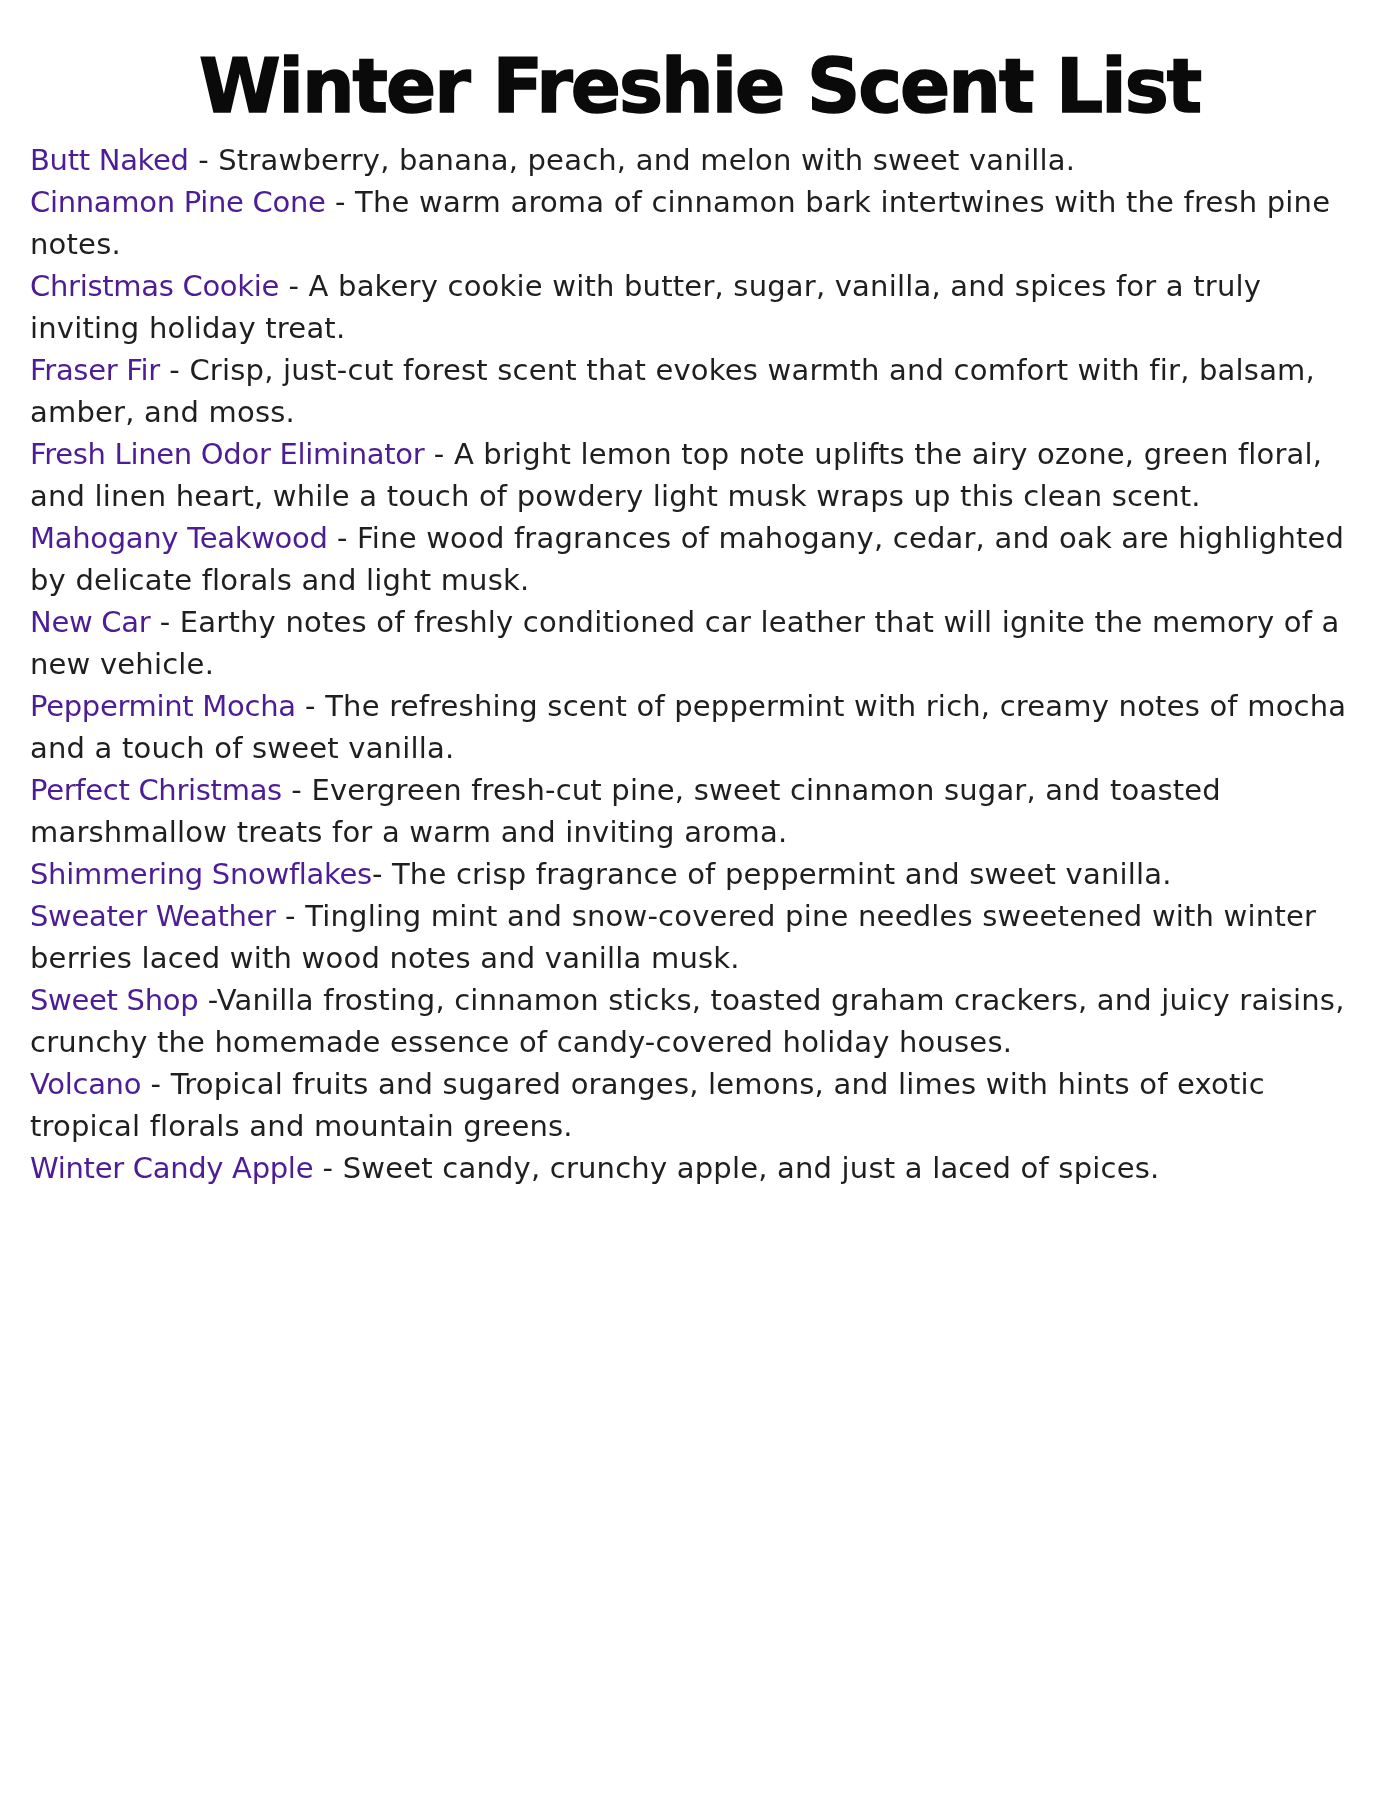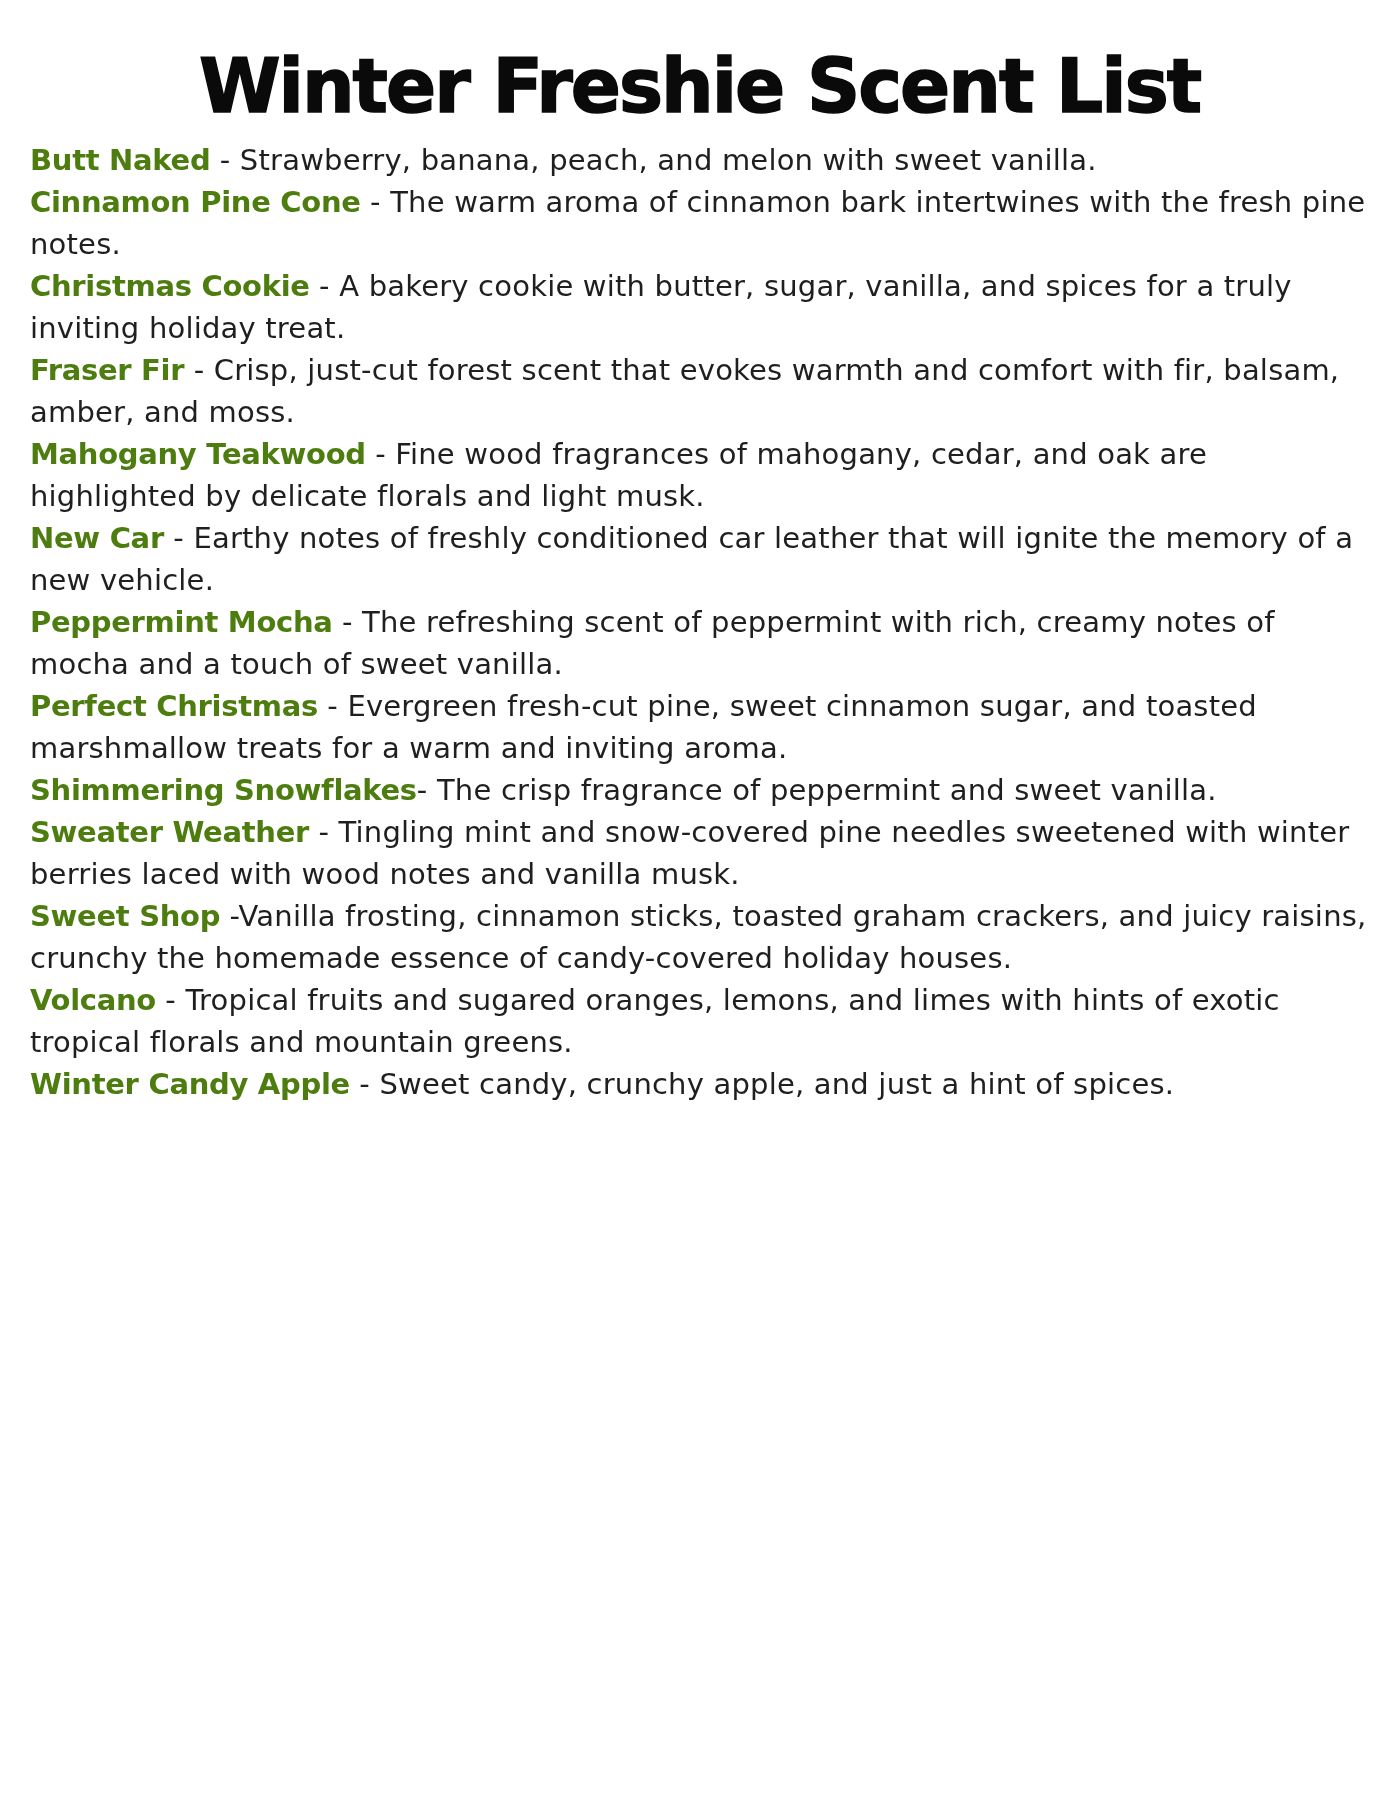--- a/index.html
+++ b/index.html
@@ -31,53 +31,54 @@
     white-space: nowrap;
   }
   .scent-list p.item {
     margin: 0;
     font-size: 29px;
     line-height: 42px;
     color: #1f1f1f;
     letter-spacing: 0.2px;
   }
   .scent-list p.item strong {
-    font-weight: bold;
-    color: #4d7c0f;
+    font-weight: normal;
+    color: #4c1d95;
     letter-spacing: -0.3px;
   }
 </style>
 </head>
 <body>
 
 <main class="page">
   <h1 class="title">Winter Freshie Scent List</h1>
   <section class="scent-list">
   <p class="item"><strong>Butt Naked</strong><span> - Strawberry, banana, peach, and melon with sweet vanilla.</span></p>
 
   <p class="item"><strong>Cinnamon Pine Cone</strong><span> - The warm aroma of cinnamon bark intertwines with the fresh pine notes.</span></p>
 
   <p class="item"><strong>Christmas Cookie</strong><span> - A bakery cookie with butter, sugar, vanilla, and spices for a truly inviting holiday treat.</span></p>
 
 
   <p class="item"><strong>Fraser Fir</strong><span> - Crisp, just-cut forest scent that evokes warmth and comfort with fir, balsam, amber, and moss.</span></p>
 
+  <p class="item"><strong>Fresh Linen Odor Eliminator</strong><span> - A bright lemon top note uplifts the airy ozone, green floral, and linen heart, while a touch of powdery light musk wraps up this clean scent.</span></p>
 
   <p class="item"><strong>Mahogany Teakwood</strong><span> - Fine wood fragrances of mahogany, cedar, and oak are highlighted by delicate florals and light musk.</span></p>
 
   <p class="item"><strong>New Car</strong><span> - Earthy notes of freshly conditioned car leather that will ignite the memory of a new vehicle.</span></p>
 
   <p class="item"><strong>Peppermint Mocha</strong><span> - The refreshing scent of peppermint with rich, creamy notes of mocha and a touch of sweet vanilla.</span></p>
 
   <p class="item"><strong>Perfect Christmas</strong><span> - Evergreen fresh-cut pine, sweet cinnamon sugar, and toasted marshmallow treats for a warm and inviting aroma.</span></p>
 
   <p class="item"><strong>Shimmering Snowflakes</strong><span>- The crisp fragrance of peppermint and sweet vanilla.</span></p>
 
 
   <p class="item"><strong>Sweater Weather</strong><span> - Tingling mint and snow-covered pine needles sweetened with winter berries laced with wood notes and vanilla musk.</span></p>
 
   <p class="item"><strong>Sweet Shop</strong><span> -Vanilla frosting, cinnamon sticks, toasted graham crackers, and juicy raisins, crunchy the homemade essence of candy-covered holiday houses.</span></p>
 
   <p class="item"><strong>Volcano</strong><span> - Tropical fruits and sugared oranges, lemons, and limes with hints of exotic tropical florals and mountain greens.</span></p>
 
-  <p class="item"><strong>Winter Candy Apple</strong><span> - Sweet candy, crunchy apple, and just a hint of spices.</span></p>
+  <p class="item"><strong>Winter Candy Apple</strong><span> - Sweet candy, crunchy apple, and just a laced of spices.</span></p>
 </section>
 </main>
 
 </body></html>

